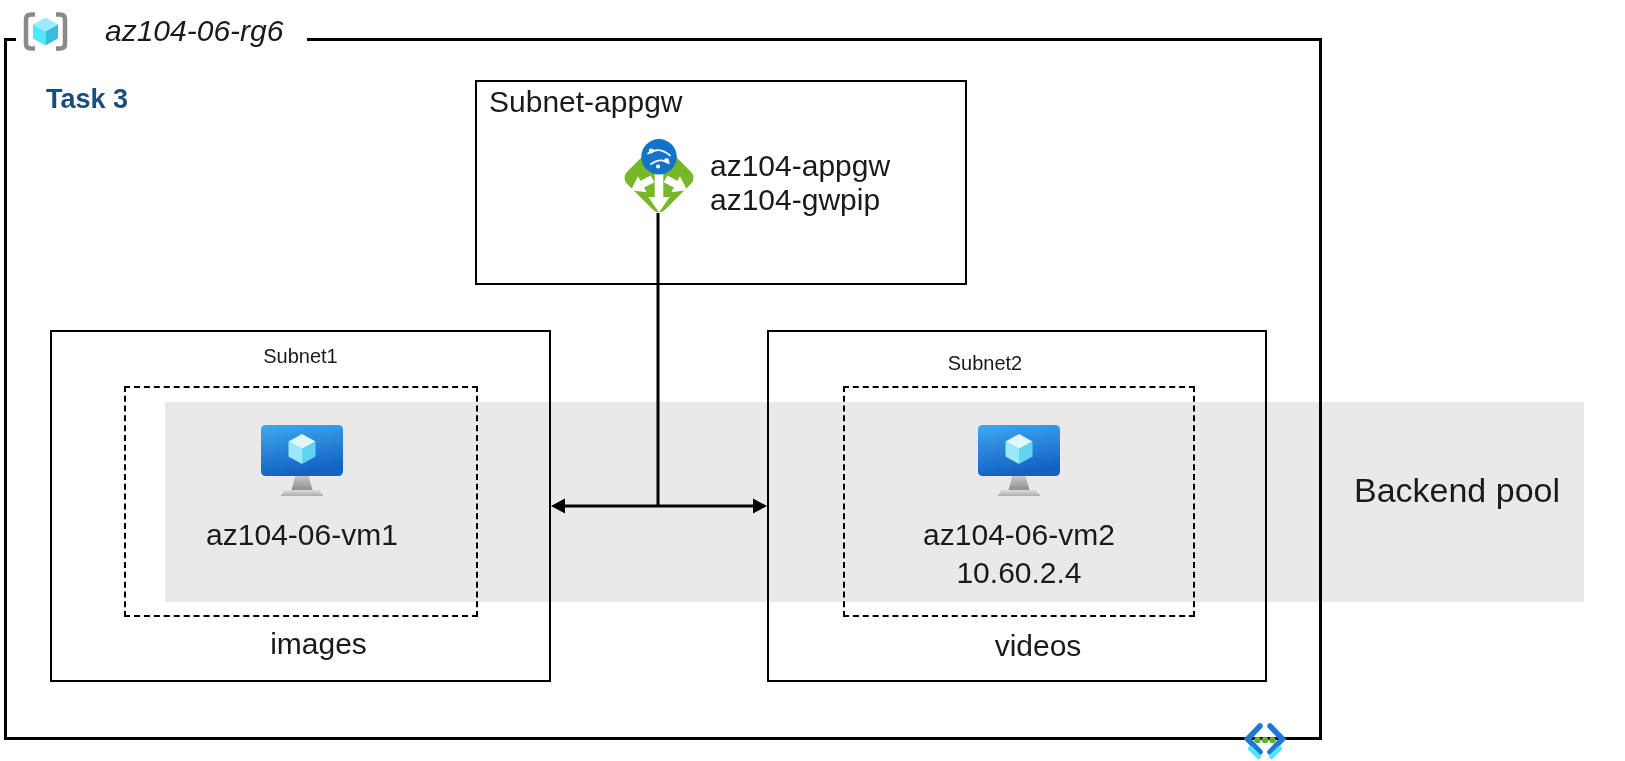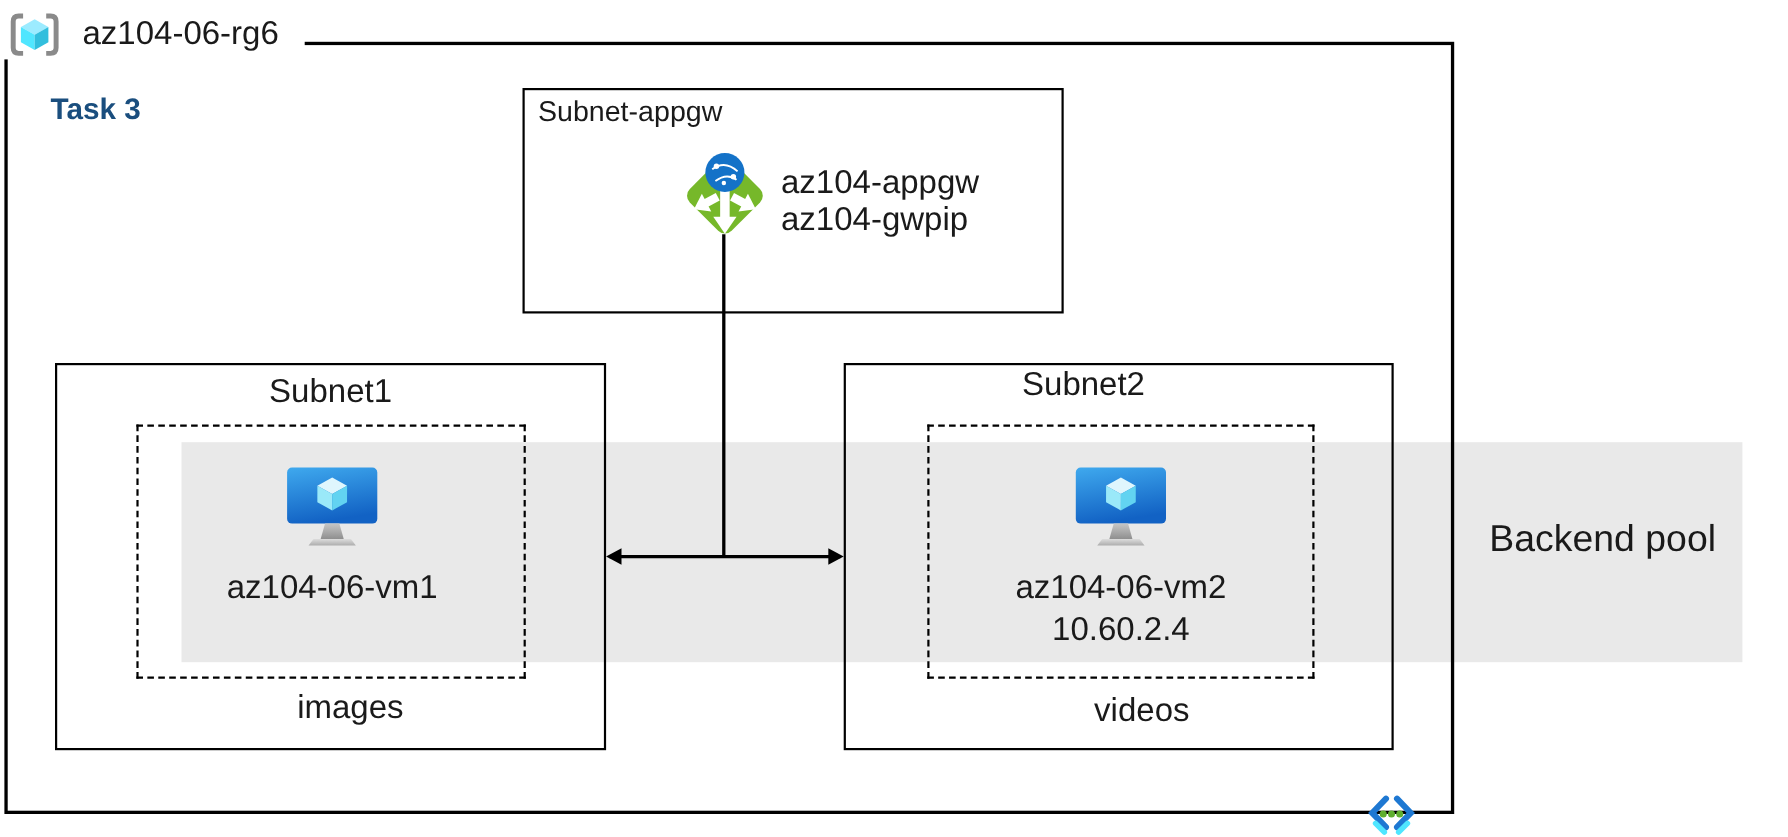--- a/index.html
+++ b/index.html
@@ -8,34 +8,34 @@
     font-family:"Liberation Sans","DejaVu Sans",sans-serif;color:var(--text,#1a1a1a);
     overflow:hidden;
   }
   .abs{position:absolute;box-sizing:border-box;}
 
   
   .band{left:165px;top:402px;width:1419px;height:200px;background:var(--band-gray,#e9e9e9);z-index:1;}
 
   
   .rg-box{left:4px;top:38px;width:1318px;height:702px;border:3px solid var(--line,#000);z-index:2;background:transparent;}
-  .rg-label{left:2px;top:8px;height:46px;display:flex;align-items:center;gap:20px;
-    background:#fff;padding:0 24px 0 6px;z-index:6;}
+  .rg-label{left:16px;top:8px;height:46px;display:flex;align-items:center;gap:36px;
+    background:#fff;padding:0 24px 0 6px;z-index:6;font-style:italic;}
   .rg-label .name{font-size:30px;white-space:nowrap;}
   .task{left:46px;top:84px;font-size:27px;font-weight:700;color:var(--task-blue,#1a4e7e);z-index:6;}
 
   
   .subnet{border:2.5px solid var(--line,#000);background:transparent;z-index:3;}
   .appgw-box{left:475px;top:80px;width:492px;height:205px;}
   .subnet1-box{left:50px;top:330px;width:501px;height:352px;}
   .subnet2-box{left:767px;top:330px;width:500px;height:352px;}
-  .appgw-title{left:489px;top:84px;font-size:26px;line-height:35px;z-index:4;}
-  .subnet-title{font-size:30px;line-height:36px;text-align:center;z-index:4;}
+  .appgw-title{left:489px;top:84px;font-size:30px;line-height:35px;z-index:4;}
+  .subnet-title{font-size:20px;line-height:36px;text-align:center;z-index:4;}
   .subnet1-title{left:50px;top:338px;width:501px;}
-  .subnet2-title{left:767px;top:332px;width:436px;}
+  .subnet2-title{left:767px;top:345px;width:436px;}
 
   
   .dashed{border:2.5px dashed var(--line,#000);background:transparent;z-index:3;}
   .dashed1{left:124px;top:386px;width:354px;height:231px;}
   .dashed2{left:843px;top:386px;width:352px;height:231px;}
 
   
   .vm-text{font-size:30px;line-height:38px;text-align:center;z-index:4;}
   .vm1-text{left:126px;top:516px;width:352px;}
   .vm2-text{left:843px;top:516px;width:352px;}

